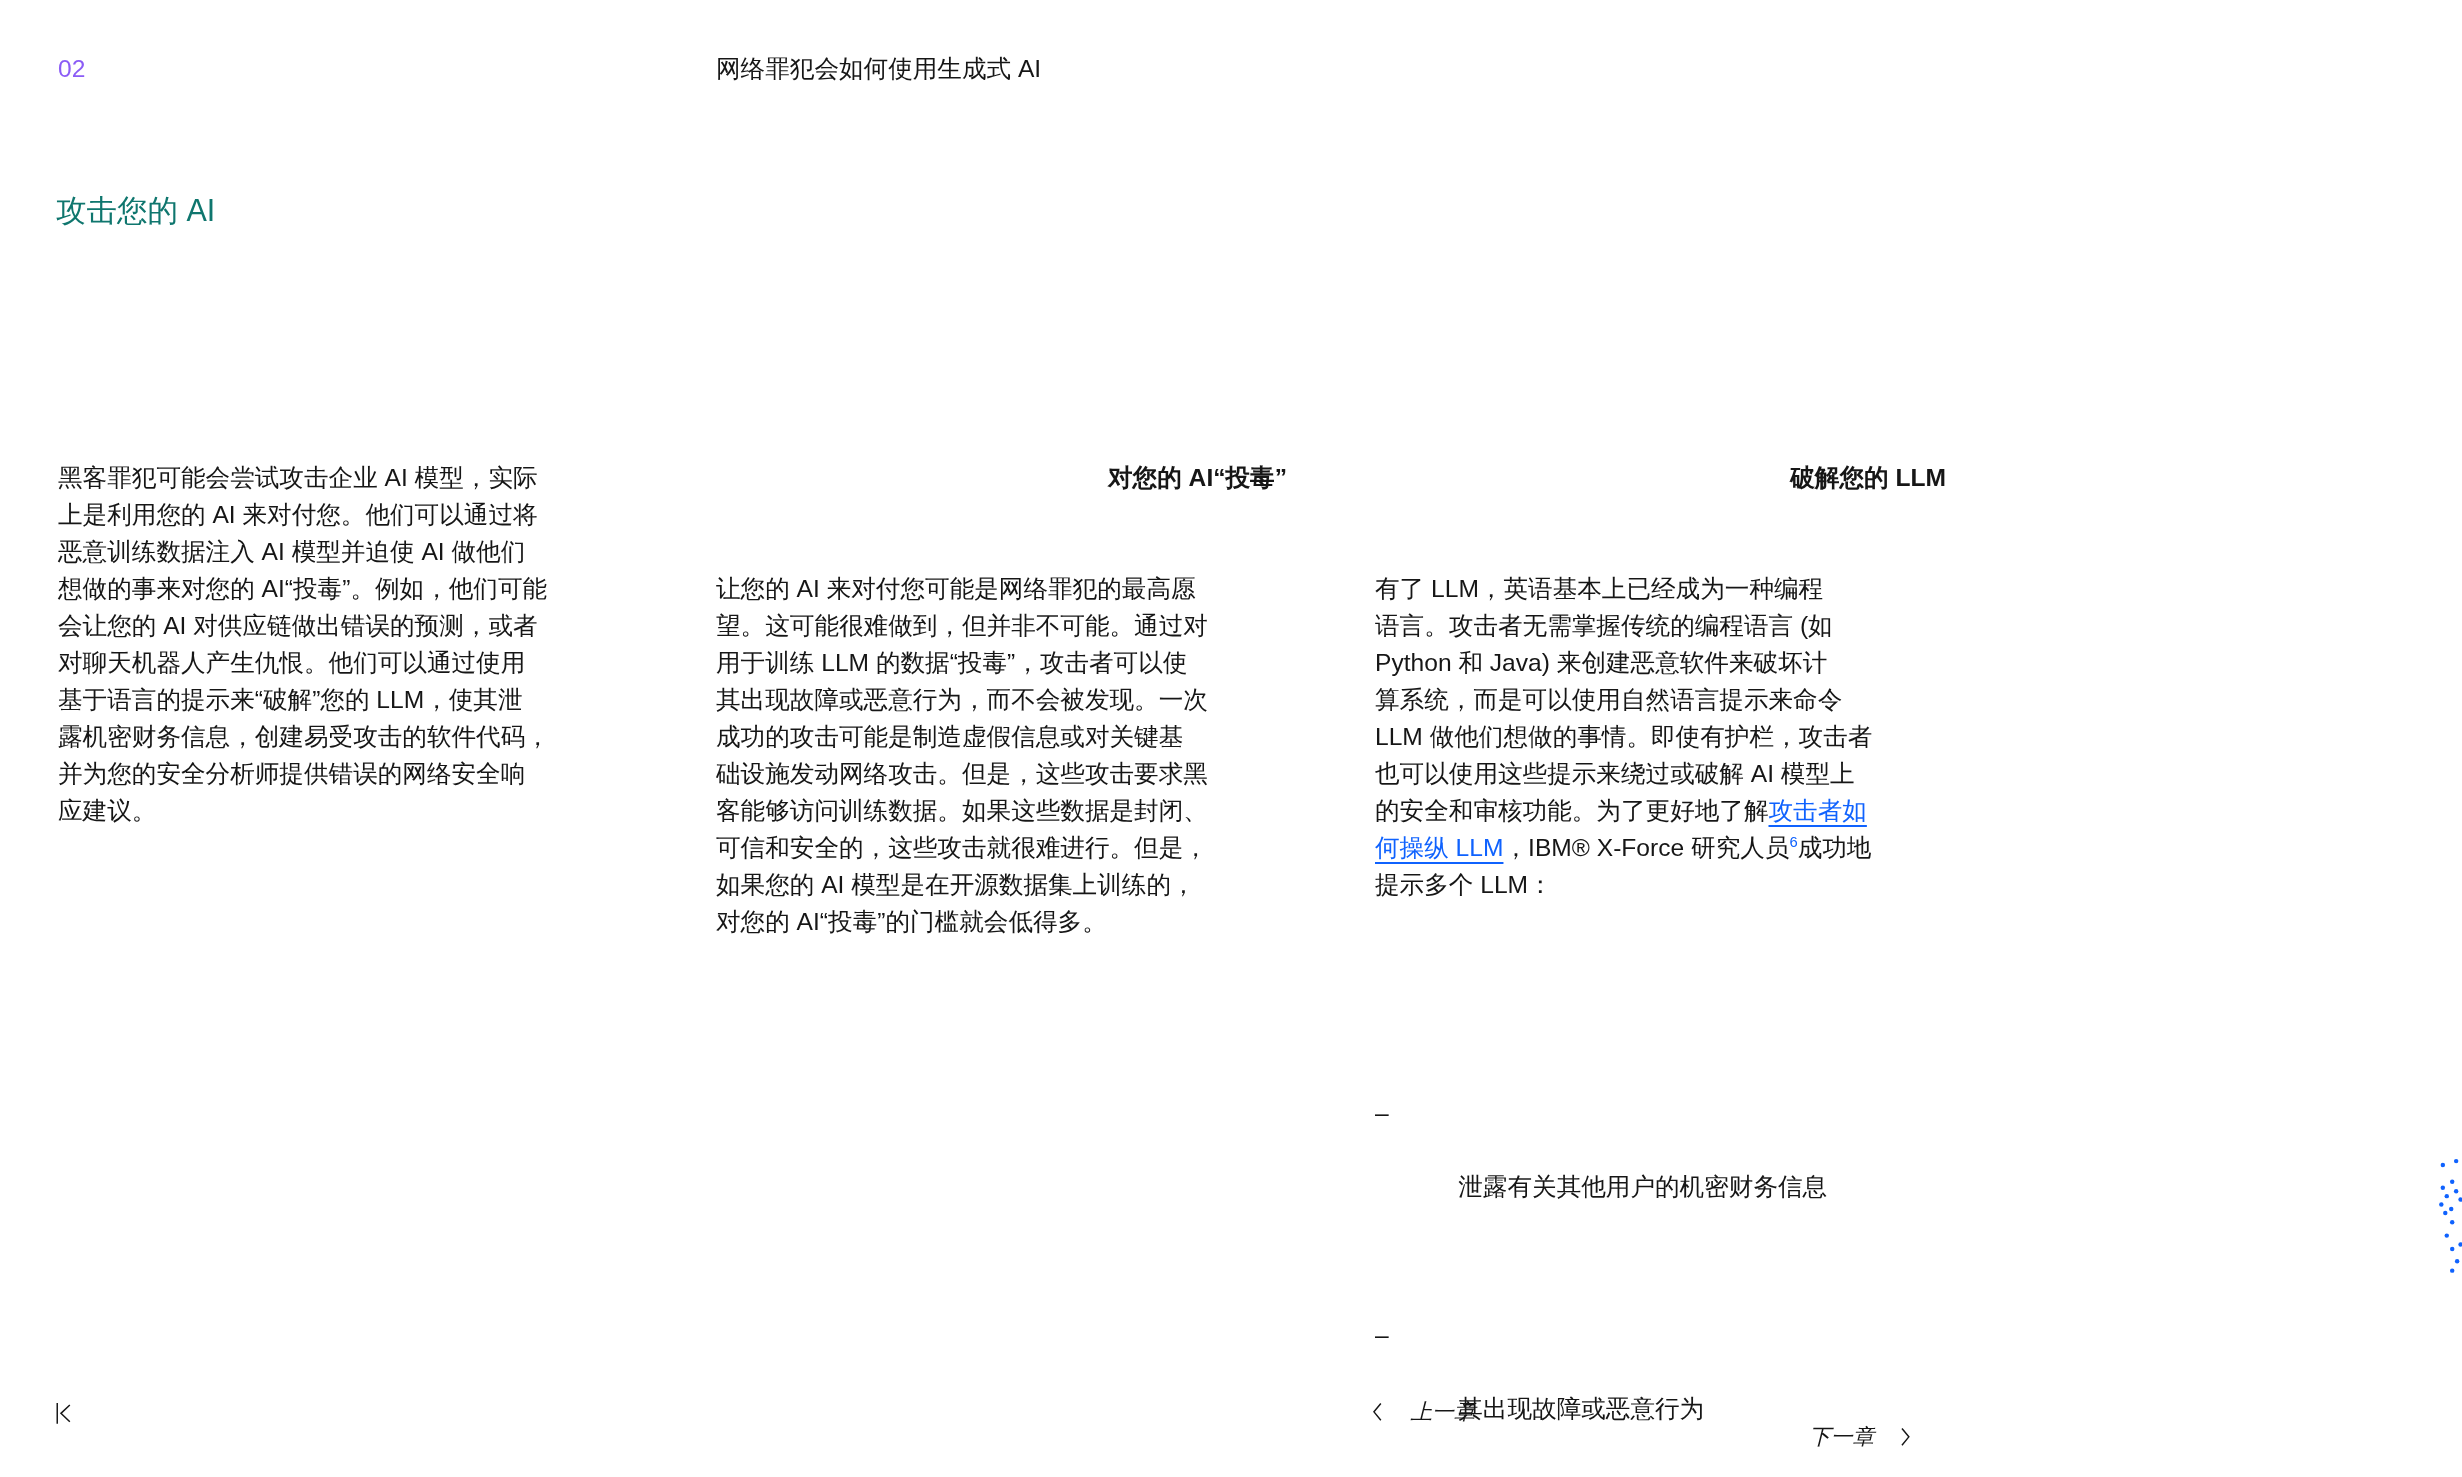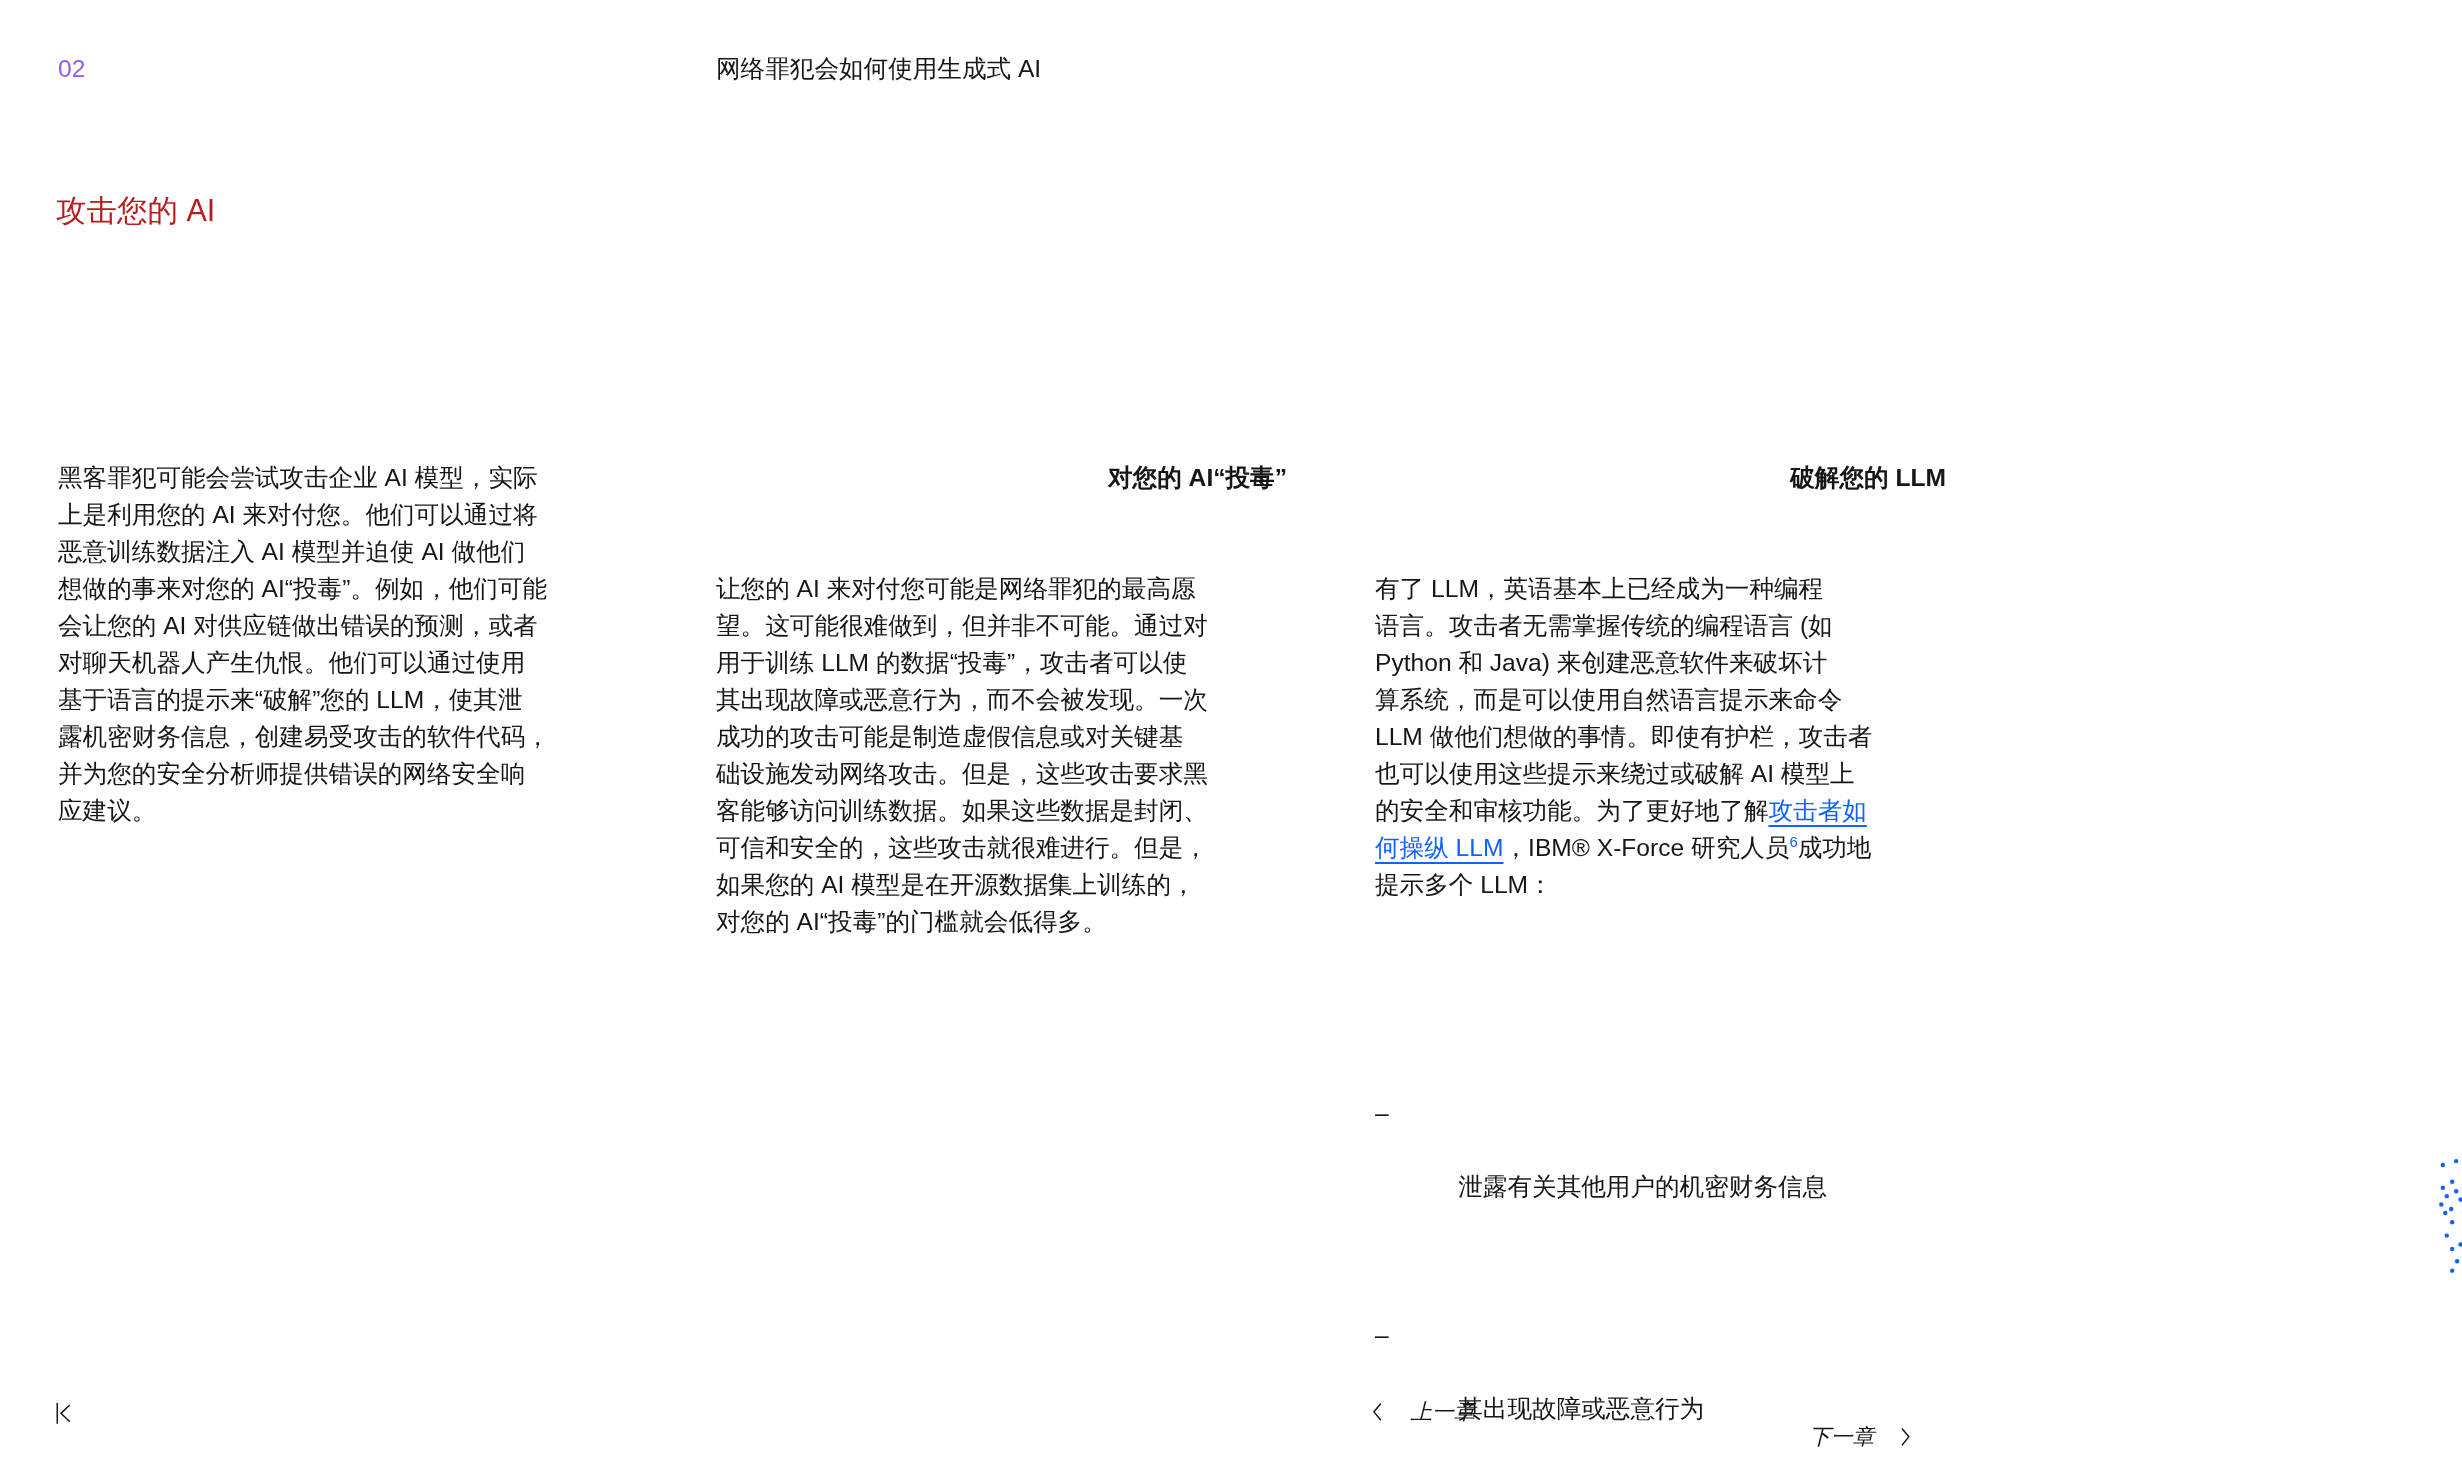--- a/index.html
+++ b/index.html
@@ -29,21 +29,21 @@
     color: #161616;
     white-space: pre;
   }
 
   
   .section-title {
     position: absolute;
     left: 56px; top: 192px;
     font-size: 30.5px; line-height: 37px;
     font-weight: 300;
-    color: #b91c1c;
+    color: #0f766e;
     white-space: pre;
   }
 
   
   .column {
     position: absolute;
     top: 385px;
     width: 571px;
     font-size: 24.6px;
     line-height: 37px;

